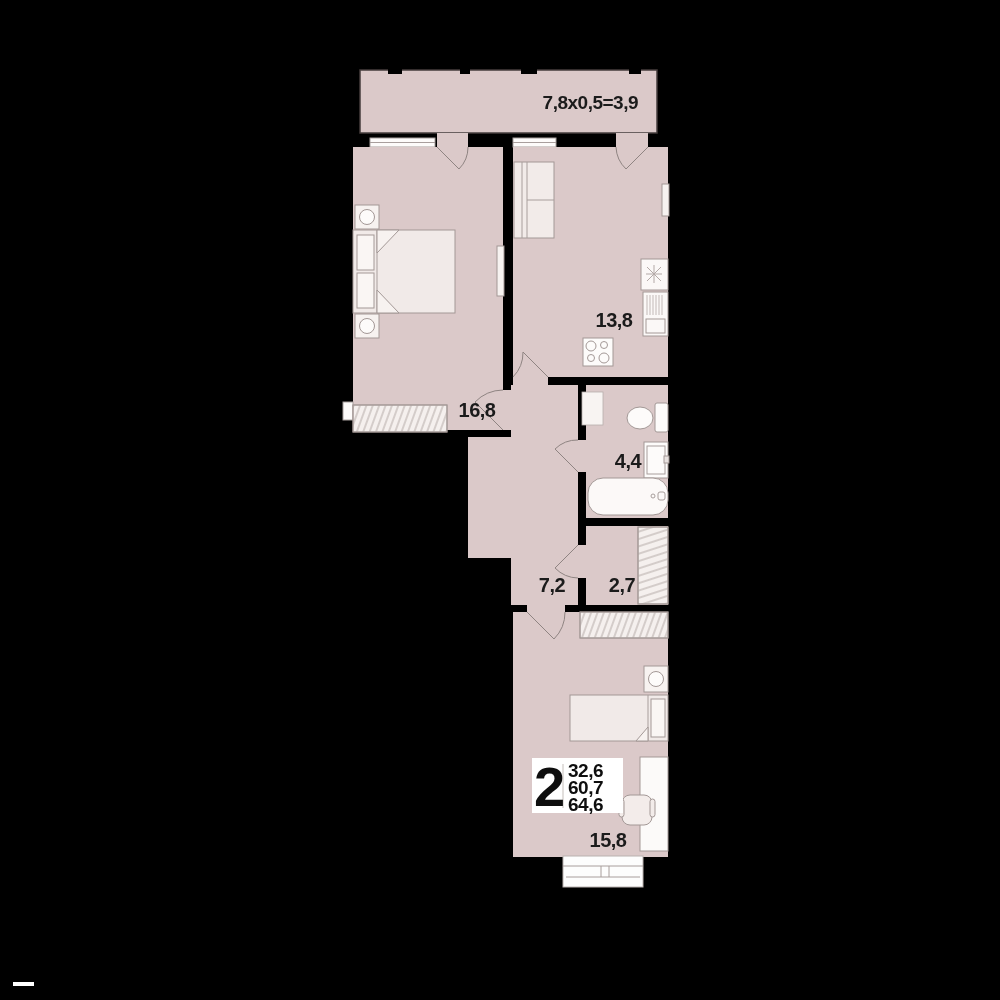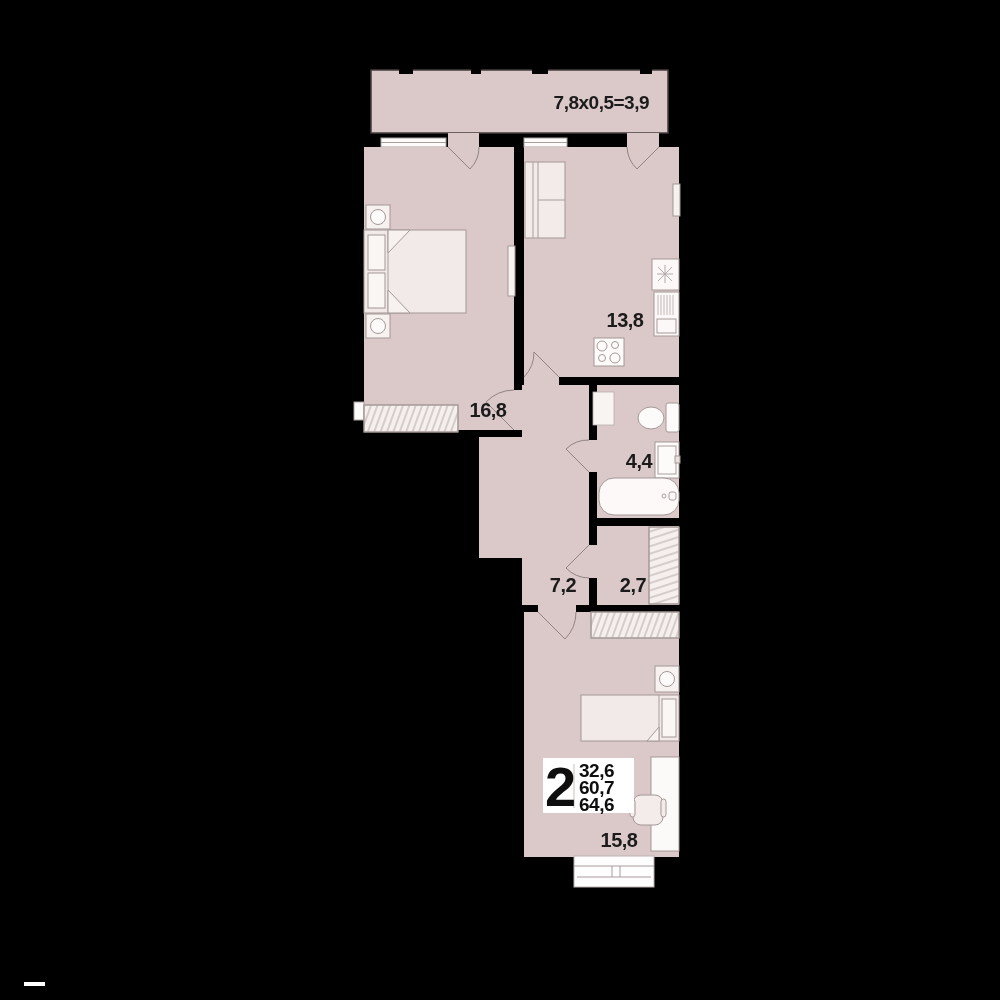--- a/index.html
+++ b/index.html
@@ -1,16 +1,16 @@
 <!DOCTYPE html>
 <html><head>
 <meta charset="utf-8">
 <style>
   html,body{margin:0;padding:0;background:#000;}
-  .stage{width:873px;height:1000px;background:#000;position:relative;overflow:hidden;padding-left:11px;}
+  .stage{width:873px;height:1000px;background:#000;position:relative;overflow:hidden;}
   svg{display:block;}
   .lbl{font-family:"Liberation Sans","DejaVu Sans",sans-serif;font-weight:bold;fill:#1b1b1b;font-size:20px;letter-spacing:-0.5px;}
   .lbl-balcony{font-size:19px;}
   .badge-big{font-family:"Liberation Sans","DejaVu Sans",sans-serif;font-weight:bold;fill:#0e0e0e;font-size:56px;letter-spacing:-1px;}
   .badge-num{font-family:"Liberation Sans","DejaVu Sans",sans-serif;font-weight:bold;fill:#0e0e0e;font-size:19px;letter-spacing:-0.5px;}
   .furn{stroke:#a39896;stroke-width:1;}
   .thin{stroke:#a89e9c;stroke-width:1;fill:none;}
   .door{stroke:#8f8482;stroke-width:1;fill:none;}
 </style>
 </head>

